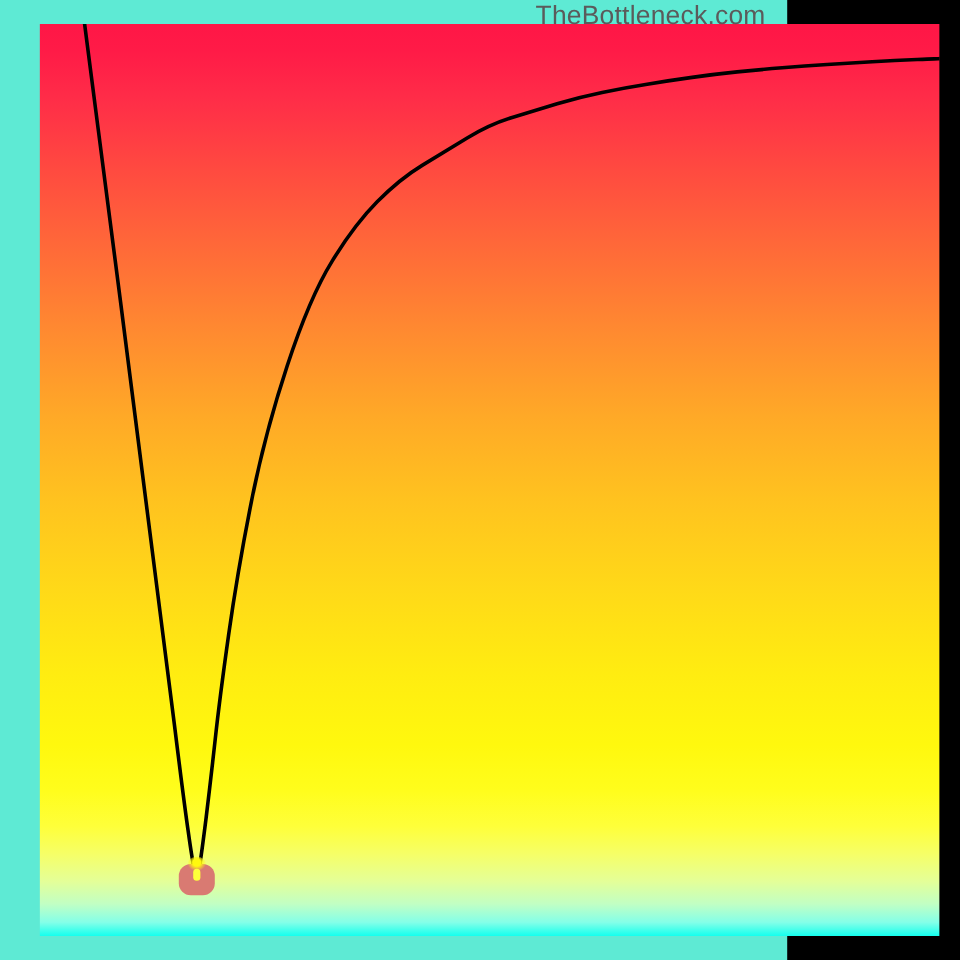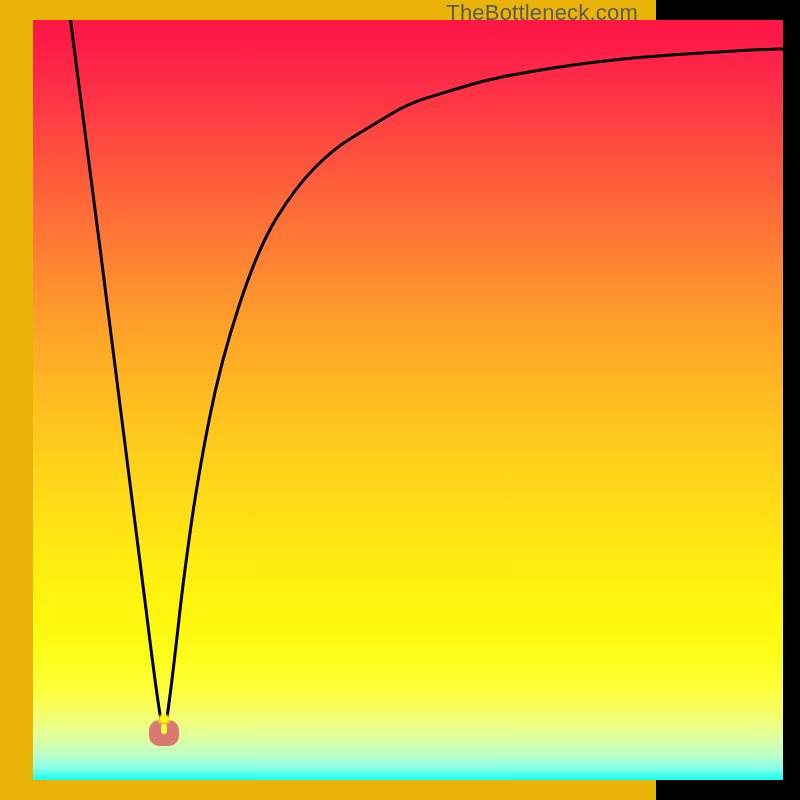--- a/index.html
+++ b/index.html
@@ -7,21 +7,21 @@
     padding: 0;
     width: 800px;
     height: 800px;
     background: #000;
     overflow: hidden;
   }
   .frame {
     position: absolute;
     left: 0; top: 0;
     width: 656px; height: 800px;
-    background: #eab308;
+    background: #5eead4;
   }
   .plot {
     position: absolute;
     left: 33px;
     top: 20px;
     width: 750px;
     height: 760px;
     overflow: hidden;
   }
   .gradient {

